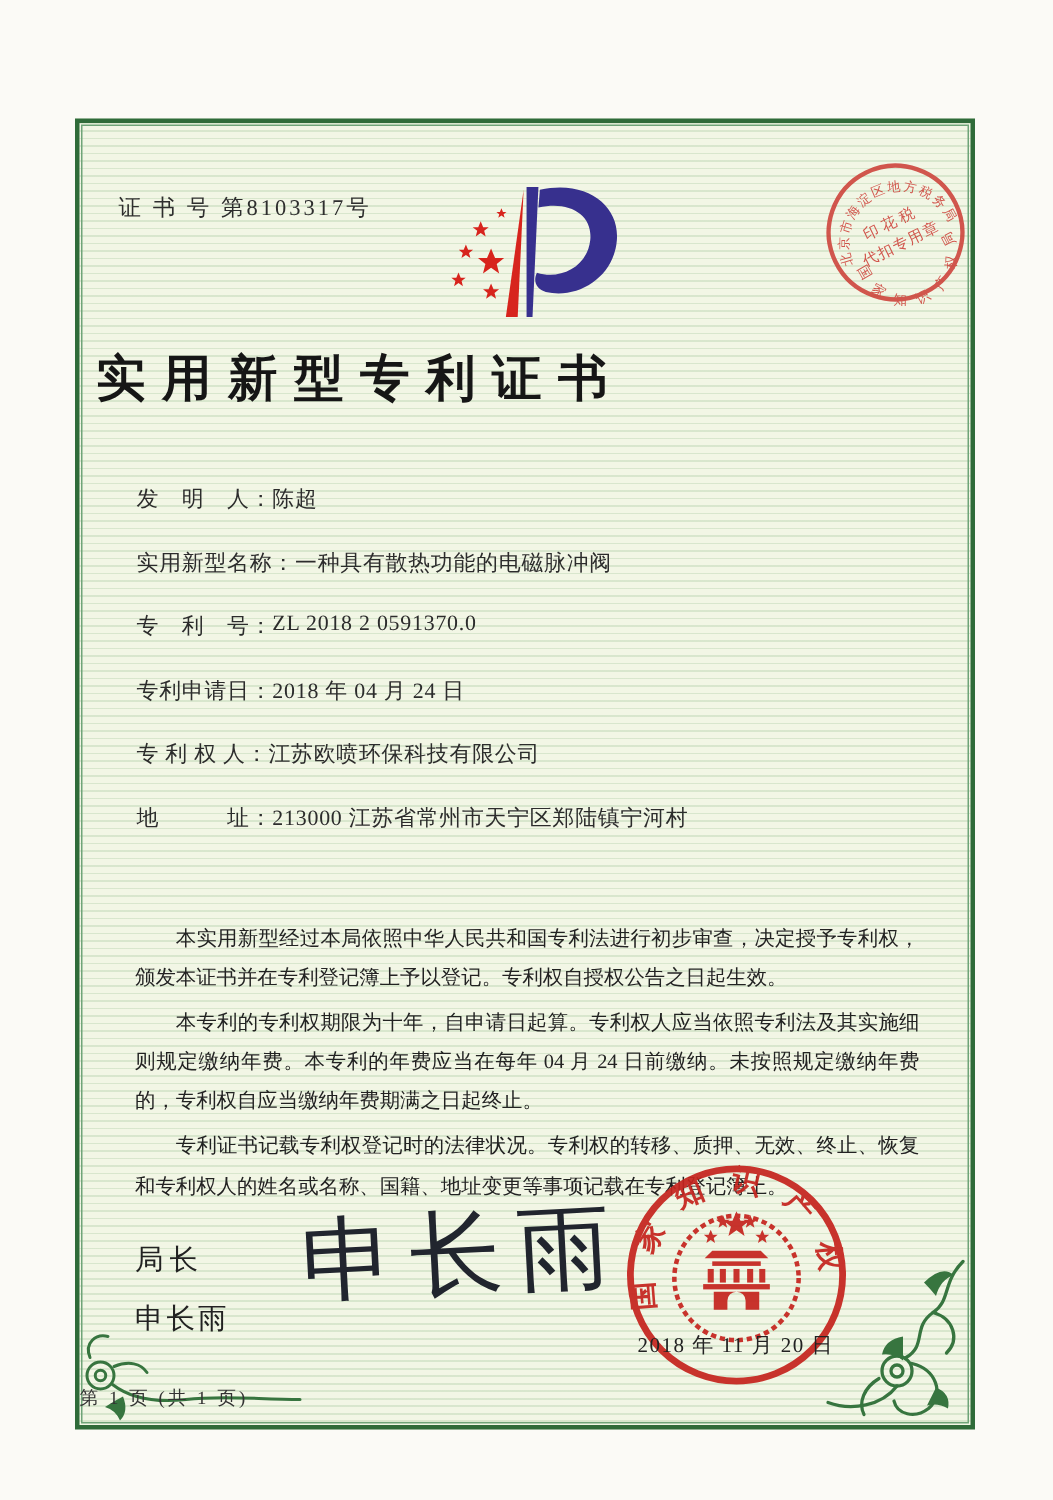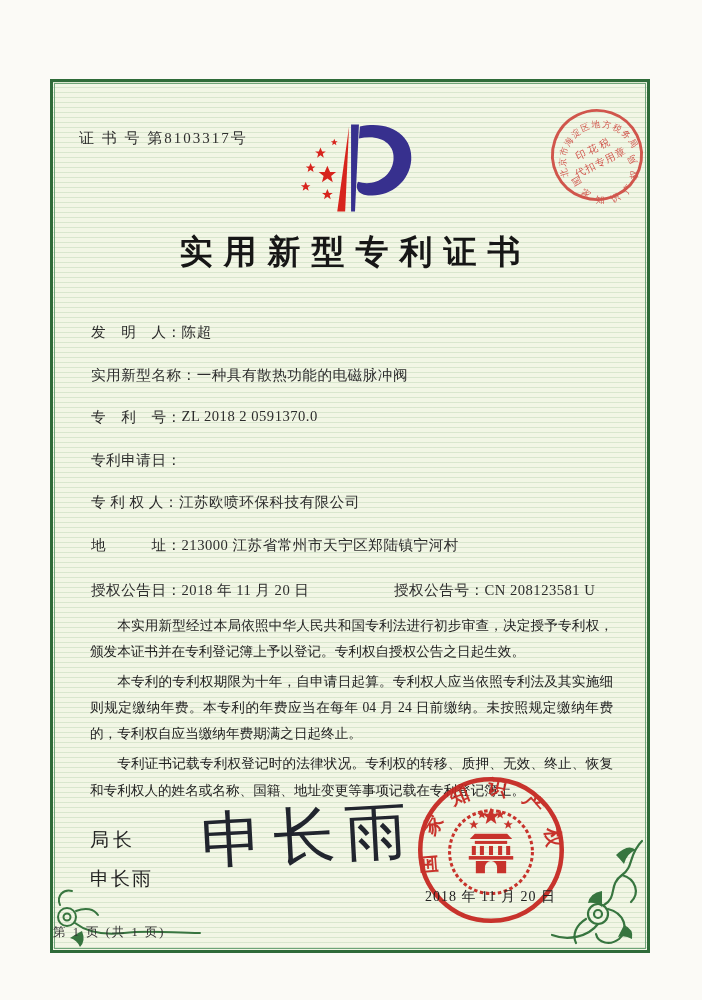--- a/index.html
+++ b/index.html
@@ -12,21 +12,21 @@
     position:absolute;left:50px;top:79px;width:600px;height:874px;
     box-sizing:border-box;border:3px solid #2f6b39;
     background:#f2f6e5;
     background-image:repeating-linear-gradient(180deg,
       rgba(125,175,120,0.22) 0px, rgba(125,175,120,0.22) 1px,
       rgba(0,0,0,0) 1px, rgba(0,0,0,0) 5px);
   }
   .frame-inner{position:absolute;inset:1px;border:1px solid #6fa478;pointer-events:none;}
   .cert-no{position:absolute;left:26px;top:47px;font-size:15px;letter-spacing:2px;color:#2e2e2e;white-space:pre;}
   .logo{position:absolute;left:228px;top:30px;width:148px;height:112px;}
-  .title{position:absolute;top:148px;left:0;width:100%;text-align:center;
+  .title{position:absolute;top:148px;left:0;width:100%;text-align:left;
     font-size:33px;font-weight:bold;letter-spacing:11px;text-indent:11px;color:#161616;font-family:Liberation Mono, monospace;}
   .fields{position:absolute;left:38px;top:241px;right:26px;}
   .field-row{display:flex;height:42.6px;font-size:14.6px;color:#2c2c2c;letter-spacing:0.5px;}
   .field-label{white-space:pre;}
   .field-value{white-space:pre;}
   .grant-row{position:absolute;left:38px;top:499px;right:26px;font-size:14.6px;color:#2c2c2c;letter-spacing:0.5px;}
   .grant-right{position:absolute;left:303px;top:0;white-space:pre;}
   .grant-left{white-space:pre;}
   .paragraphs{position:absolute;left:33px;right:30px;top:527px;
     font-size:13.6px;line-height:1.92;color:#222;text-align:justify;}
@@ -82,35 +82,32 @@
     <div class="field-row">
       <span class="field-label">实用新型名称：</span>
       <span class="field-value">一种具有散热功能的电磁脉冲阀</span>
     </div>
     <div class="field-row">
       <span class="field-label">专　利　号：</span>
       <span class="field-value">ZL 2018 2 0591370.0</span>
     </div>
     <div class="field-row">
       <span class="field-label">专利申请日：</span>
+      <span class="field-value">2018 年 04 月 24 日</span>
     </div>
     <div class="field-row">
       <span class="field-label">专 利 权 人：</span>
       <span class="field-value">江苏欧喷环保科技有限公司</span>
     </div>
     <div class="field-row">
       <span class="field-label">地　　　址：</span>
       <span class="field-value">213000 江苏省常州市天宁区郑陆镇宁河村</span>
     </div>
   </div>
 
-  <div class="grant-row">
-    <span class="grant-left"><span>授权公告日：</span><span>2018 年 11 月 20 日</span></span>
-    <span class="grant-right"><span>授权公告号：</span><span>CN 208123581 U</span></span>
-  </div>
 
   <div class="paragraphs">
     <p>本实用新型经过本局依照中华人民共和国专利法进行初步审查，决定授予专利权，颁发本证书并在专利登记簿上予以登记。专利权自授权公告之日起生效。</p>
     <p>本专利的专利权期限为十年，自申请日起算。专利权人应当依照专利法及其实施细则规定缴纳年费。本专利的年费应当在每年 04 月 24 日前缴纳。未按照规定缴纳年费的，专利权自应当缴纳年费期满之日起终止。</p>
     <p>专利证书记载专利权登记时的法律状况。专利权的转移、质押、无效、终止、恢复和专利权人的姓名或名称、国籍、地址变更等事项记载在专利登记簿上。</p>
   </div>
 
   <div class="signer">
     <div class="signer-title">局长</div>
     <div class="signer-name">申长雨</div>

